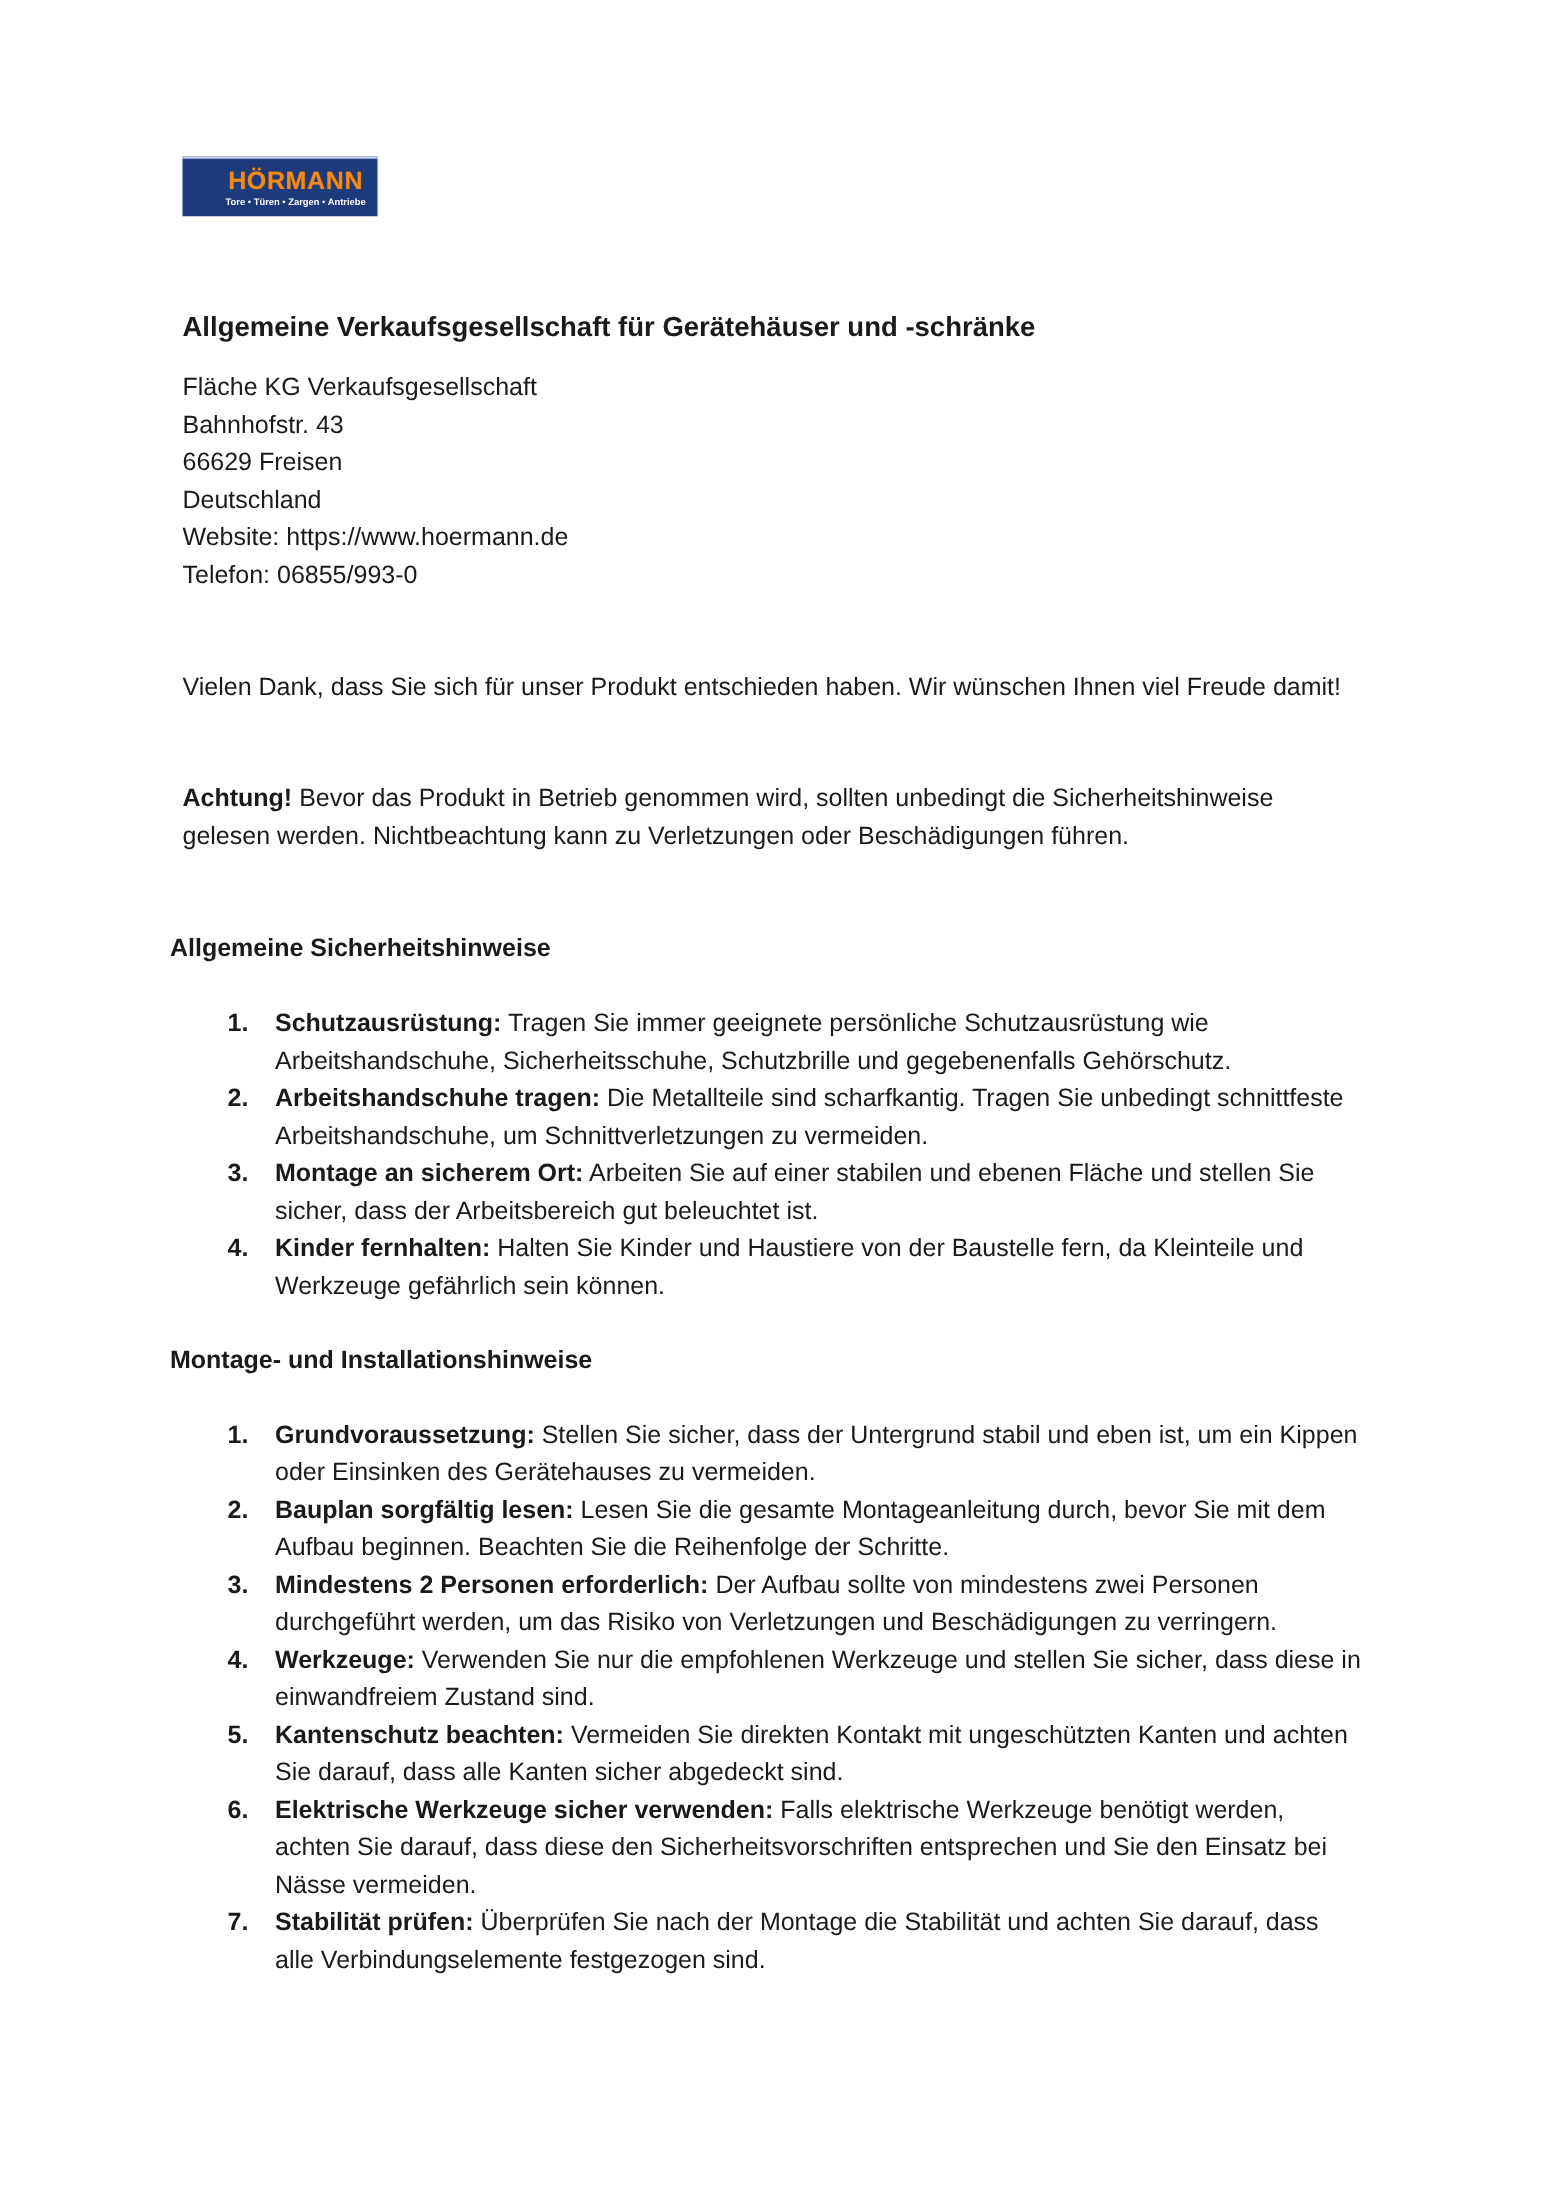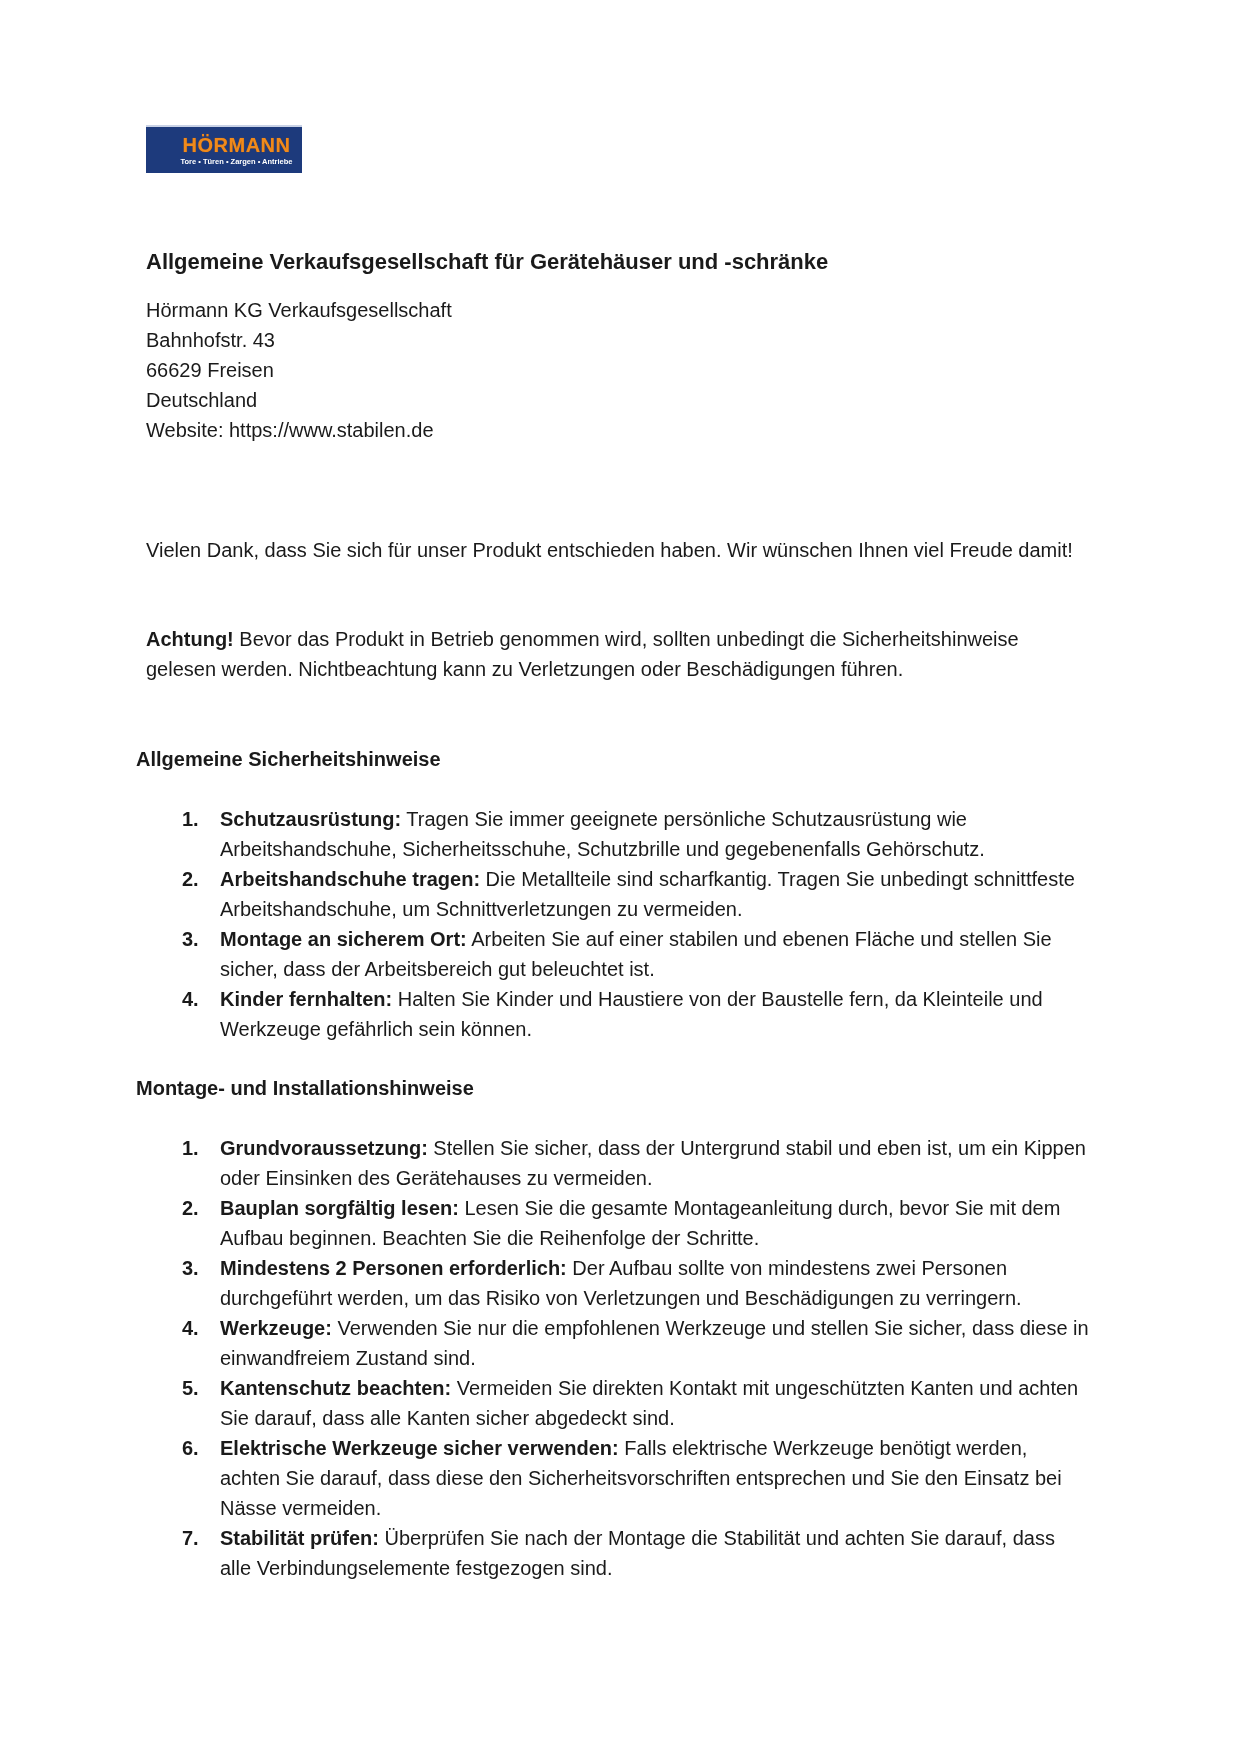--- a/index.html
+++ b/index.html
@@ -114,25 +114,26 @@
 <body>
 
 <div class="logo">
   <span class="logo-word">HÖRMANN</span>
   <span class="logo-tag">Tore • Türen • Zargen • Antriebe</span>
 </div>
 
 <h1 class="doc-title">Allgemeine Verkaufsgesellschaft für Gerätehäuser und -schränke</h1>
 
 <div class="address">
-  <div>Hörmann KG Verkaufsgesellschaft</div>
+  <div>Fläche KG Verkaufsgesellschaft</div>
   <div>Bahnhofstr. 43</div>
   <div>66629 Freisen</div>
   <div>Deutschland</div>
-  <div>Website: https://www.stabilen.de</div>
+  <div>Website: https://www.hoermann.de</div>
+  <div>Telefon: 06855/993-0</div>
 </div>
 
 <p class="para p-thanks">Vielen Dank, dass Sie sich für unser Produkt entschieden haben. Wir wünschen Ihnen viel Freude damit!</p>
 
 <p class="para p-warn"><span class="bold">Achtung!</span><span> Bevor das Produkt in Betrieb genommen wird, sollten unbedingt die Sicherheitshinweise gelesen werden. Nichtbeachtung kann zu Verletzungen oder Beschädigungen führen.</span></p>
 
 <h2 class="section-heading h-general">Allgemeine Sicherheitshinweise</h2>
 <ol class="list list-general">
   <li><span class="num">1.</span><span class="term">Schutzausrüstung:</span><span> Tragen Sie immer geeignete persönliche Schutzausrüstung wie Arbeitshandschuhe, Sicherheitsschuhe, Schutzbrille und gegebenenfalls Gehörschutz.</span></li>
   <li><span class="num">2.</span><span class="term">Arbeitshandschuhe tragen:</span><span> Die Metallteile sind scharfkantig. Tragen Sie unbedingt schnittfeste Arbeitshandschuhe, um Schnittverletzungen zu vermeiden.</span></li>

